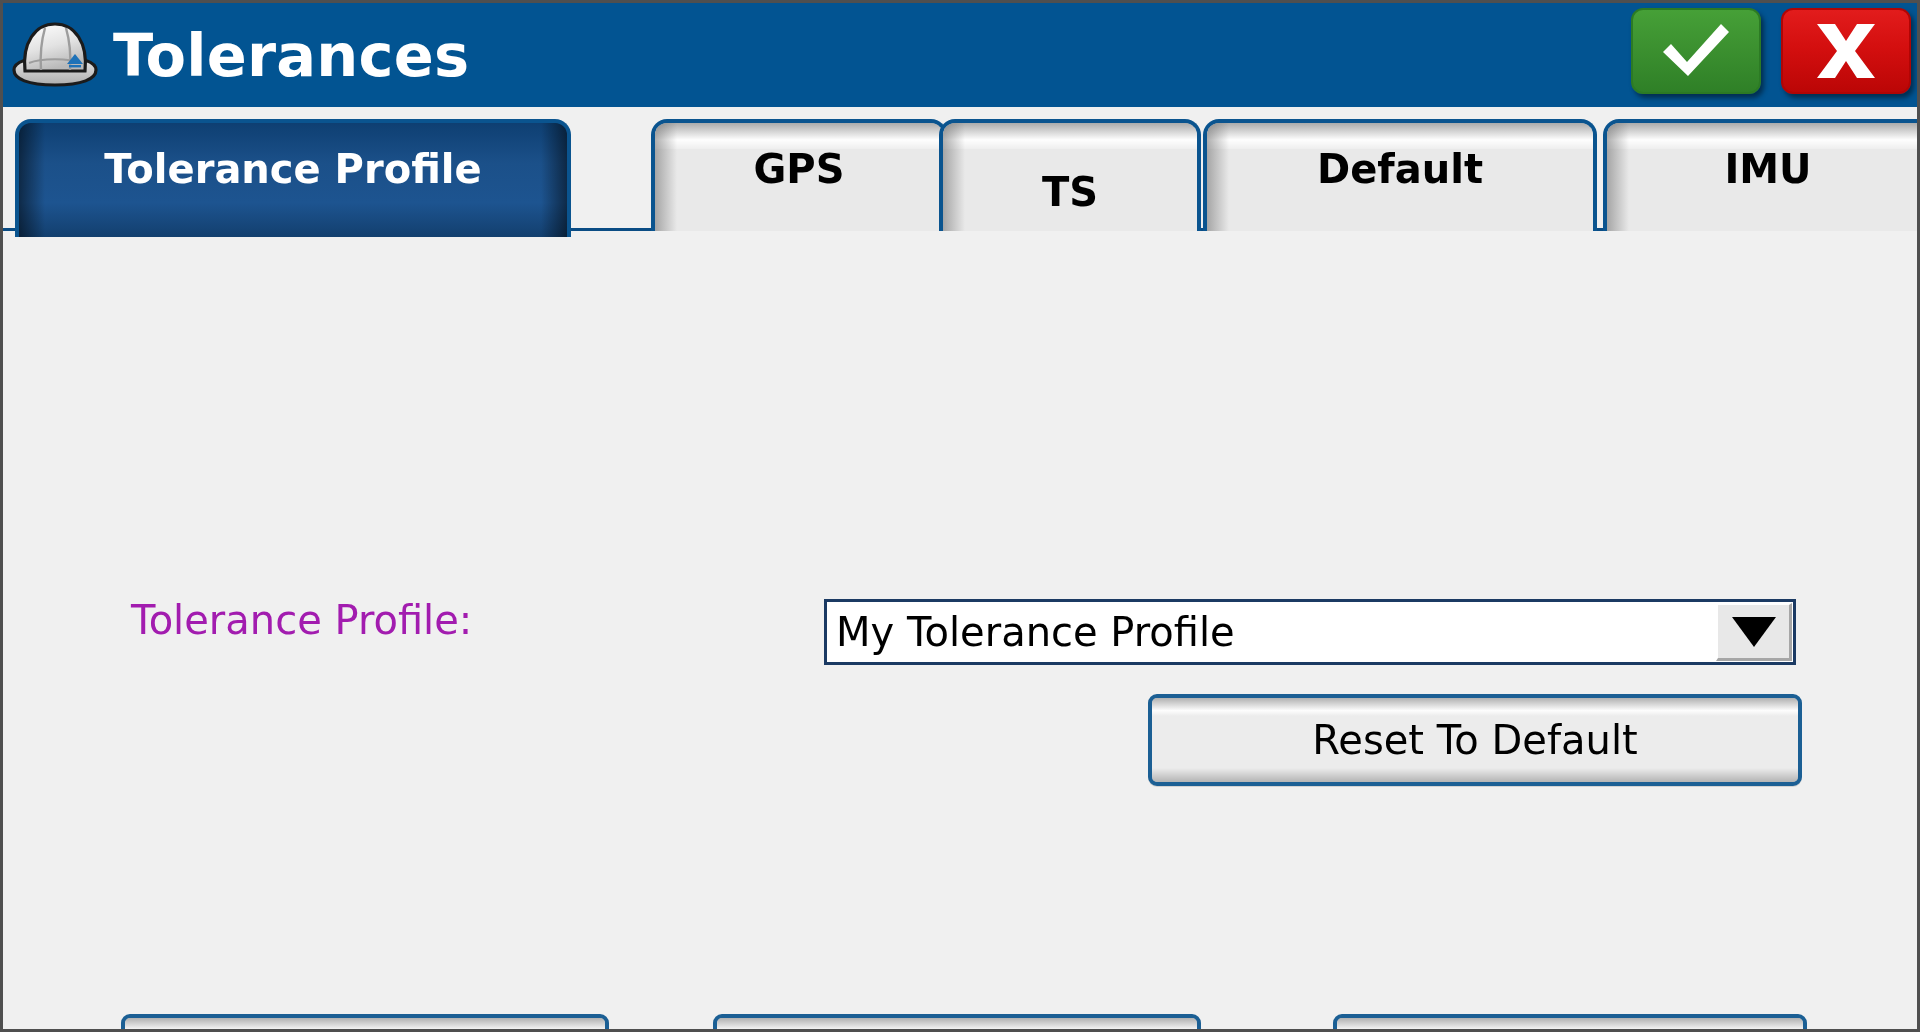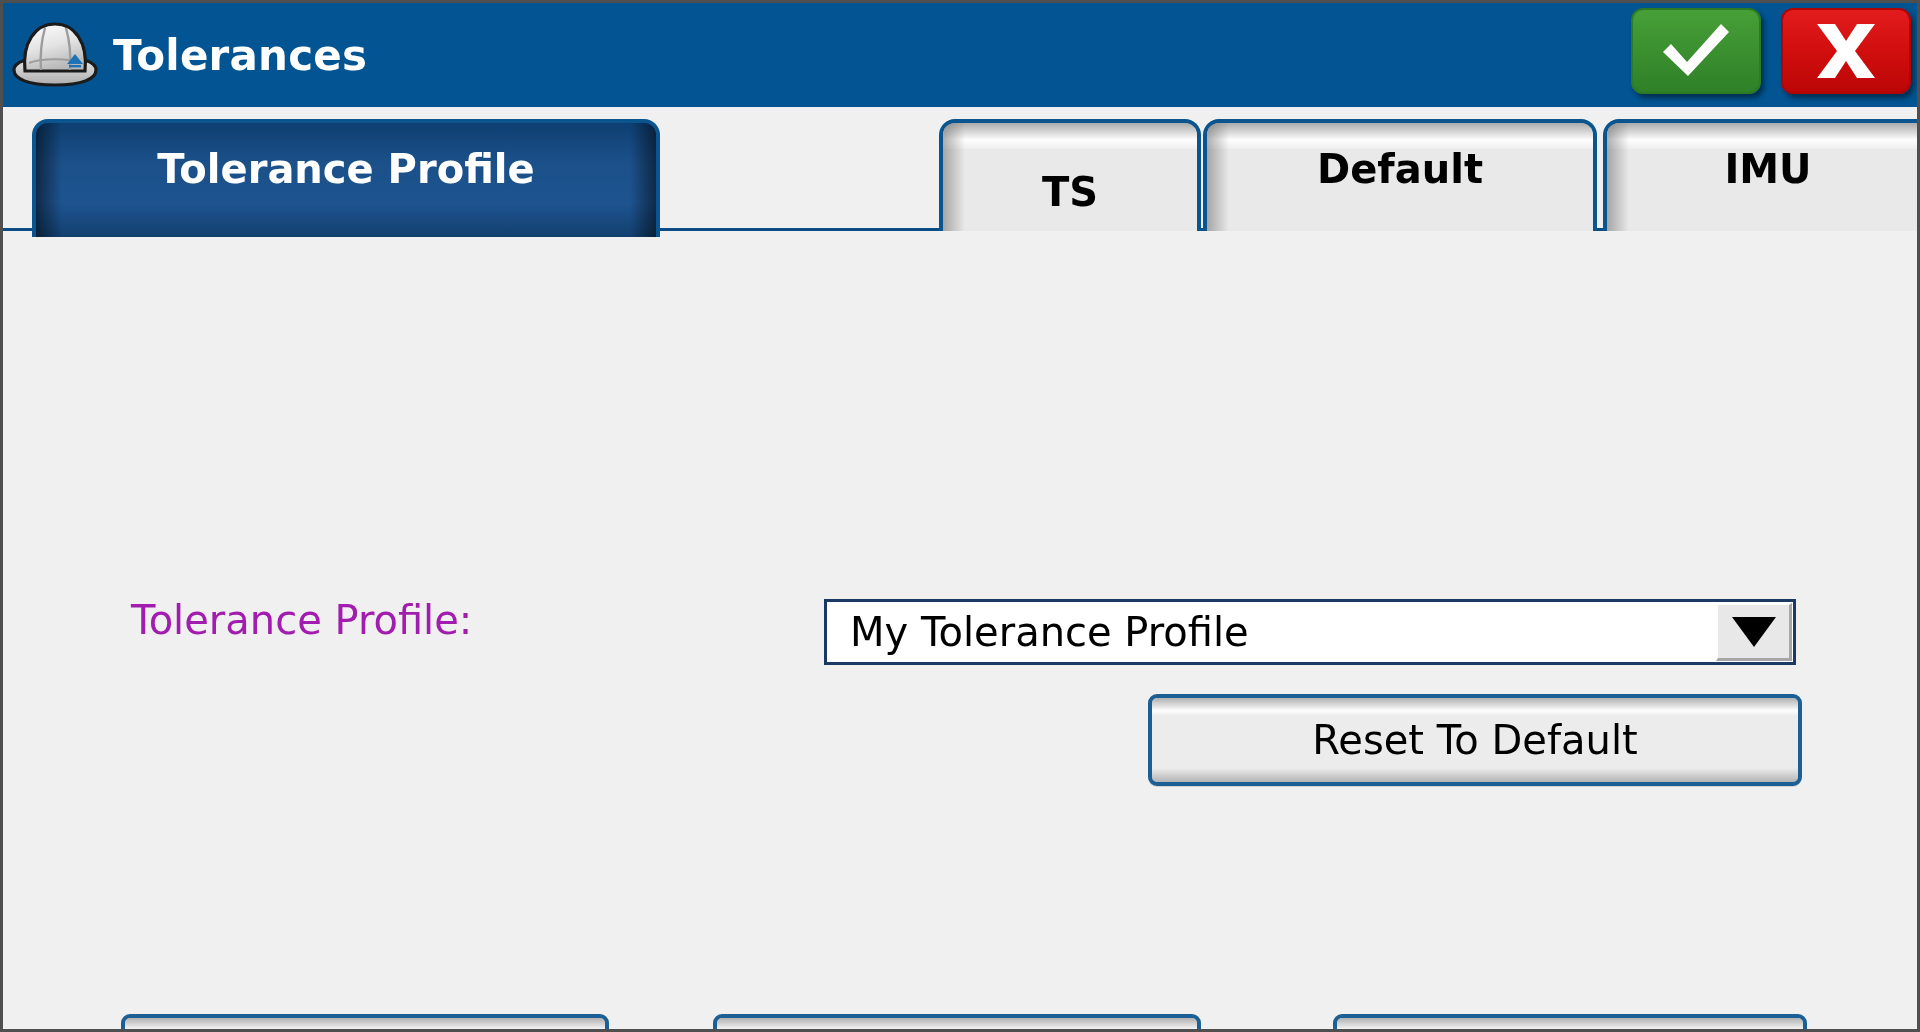--- a/index.html
+++ b/index.html
@@ -36,21 +36,21 @@
     width: 104px;
     height: 104px;
     flex: 0 0 104px;
     display: flex;
     align-items: center;
     justify-content: center;
   }
 
   .title-text {
     color: #ffffff;
-    font-size: 42px;
+    font-size: 59px;
     font-weight: bold;
     letter-spacing: 0.2px;
     margin-left: 6px;
     white-space: nowrap;
   }
 
   .titlebar-actions {
     position: absolute;
     right: 6px;
     top: 5px;
@@ -192,21 +192,21 @@
     background: #ffffff;
     border: 3px solid #1b3a63;
     display: flex;
     align-items: center;
     cursor: pointer;
   }
   .combo-value {
     flex: 1;
     font-size: 40px;
     color: #000000;
-    padding-left: 23px;
+    padding-left: 9px;
     white-space: nowrap;
     overflow: hidden;
   }
   .combo-arrow-btn {
     width: 76px;
     height: 58px;
     margin-right: 1px;
     background: #e8e8e8;
     border-top: 2px solid #ffffff;
     border-left: 2px solid #ffffff;
@@ -316,24 +316,27 @@
         <svg width="70" height="62" viewBox="0 0 70 62" aria-hidden="true">
           <path d="M6 4 L24 4 L35 21 L46 4 L64 4 L44 31 L64 58 L46 58 L35 41 L24 58 L6 58 L26 31 Z" fill="#ffffff"></path>
         </svg>
       </div>
 
     </div>
   </div>
 
   <div class="tabbar">
 
-    <div class="tab active" style="left:12px; width:628px;margin-left:17px;">
+    <div class="tab active" style="left:12px; width:556px;">
       <span class="tab-label">Tolerance Profile</span>
     </div>
 
+    <div class="tab inactive" style="left:648px; width:296px;">
+      <span class="tab-label">GPS</span>
+    </div>
 
     <div class="tab inactive" style="left:936px; width:262px;align-items:flex-end;">
       <span class="tab-label">TS</span>
     </div>
 
     <div class="tab inactive" style="left:1200px; width:394px;">
       <span class="tab-label">Default</span>
     </div>
 
     <div class="tab inactive" style="left:1600px; width:330px;">

